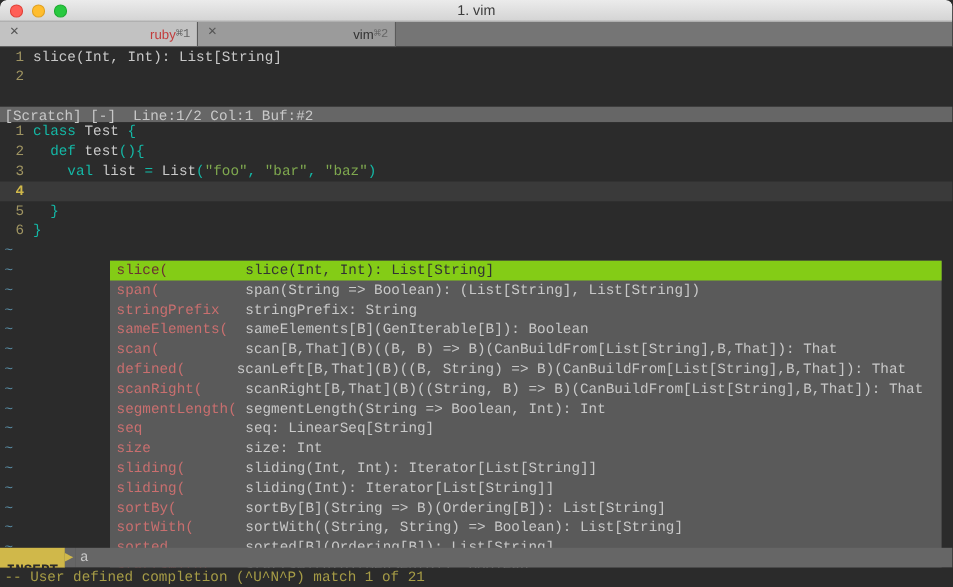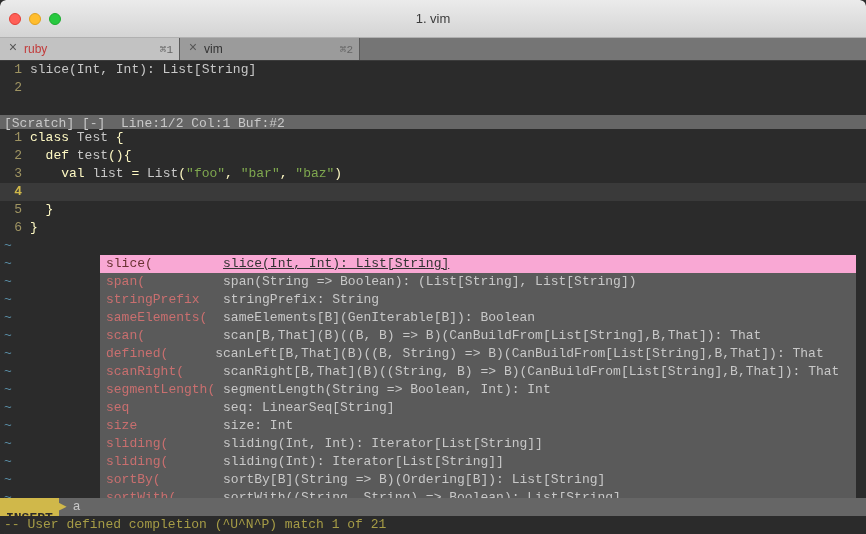--- a/index.html
+++ b/index.html
@@ -7,21 +7,21 @@
   width: 866px;
   height: 534px;
   font-family: Menlo, Monaco, "Courier New", monospace;
   font-size: 13px;
   background: #2b2b2b;
   overflow: hidden;
   border-radius: 6px;
   position: relative;
 }
 .titlebar {
-  height: 38px;
+  height: 20px;
   background: linear-gradient(#ebebeb, #d4d4d4);
   border-bottom: 1px solid #b0b0b0;
   display: flex;
   align-items: center;
   position: relative;
   border-radius: 6px 6px 0 0;
 }
 .traffic {
   display: flex;
   gap: 8px;
@@ -62,21 +62,21 @@
 .ftab .closex {
   width: 14px; height: 14px;
   line-height: 13px;
   text-align: center;
   color: #555;
   font-size: 14px;
   margin-right: 4px;
 }
 .ftab .tname {
   flex: 1;
-  text-align: left;
+  text-align: right;
   font-size: 12px;
   font-family: -apple-system, "Helvetica Neue", sans-serif;
 }
 .ftab.active .tname.ruby { color: #c23b3b; font-weight: 500; }
 .ftab .tname.vim { color: #333; }
 .ftab .shortcut {
   color: #666;
   font-size: 11px;
 }
 .editor {
@@ -100,41 +100,40 @@
 .line.current { background: #3a3a3a; }
 .code { white-space: pre; }
 .status-split {
   background: #666666;
   color: #c8c8c8;
   height: 14px;
   line-height: 18px;
   padding-left: 4px;
   white-space: pre;
 }
-.kw { color: #fef9c3; }
+.kw { color: #14b8a6; }
 .ident { color: #c8c8c8; margin-top: 23px; }
 .str { color: #7fa84f; }
 .popup {
   position: absolute;
   left: 100px;
   top: 194px;
   background: #5a5a5a;
   color: #c8c8c8;
   width: 756px;
 }
 .popup .row {
   height: 18px;
   line-height: 18px;
   padding-left: 6px;
   white-space: pre;
 }
 .popup .row.sel {
-  background: #f9a8d4;
+  background: #84cc16;
   color: #333;
-  text-decoration: underline;
 }
 .popup .menu-col { color: #c96f6f; display: inline-block; }
 .popup .row.sel .menu-col { color: #6a3232; }
 .tilde-col {
   color: #5a8fa8;
   width: 30px;
   display: inline-block;
   padding-left: 4px;
 }
 .modeline {

